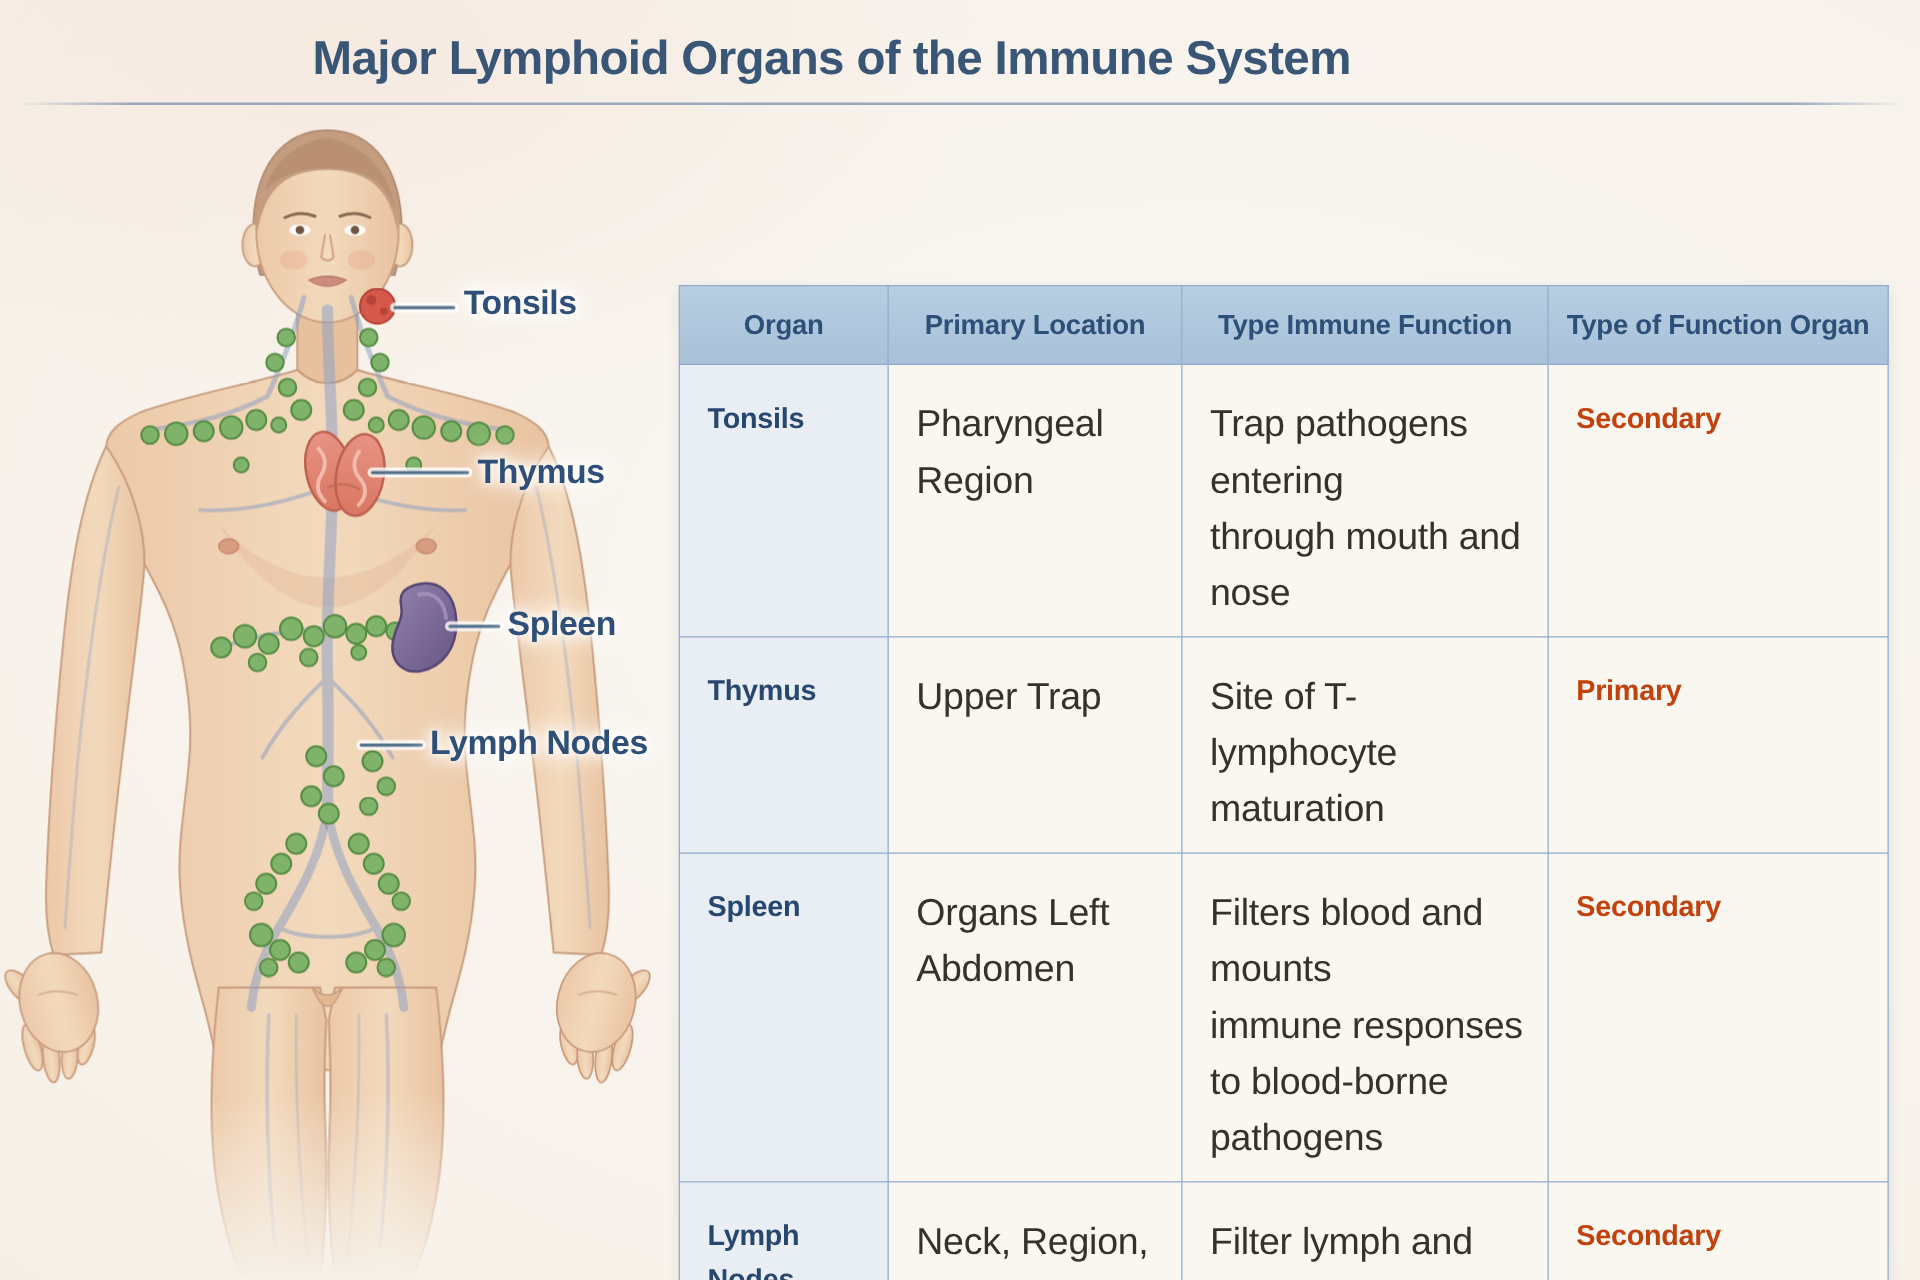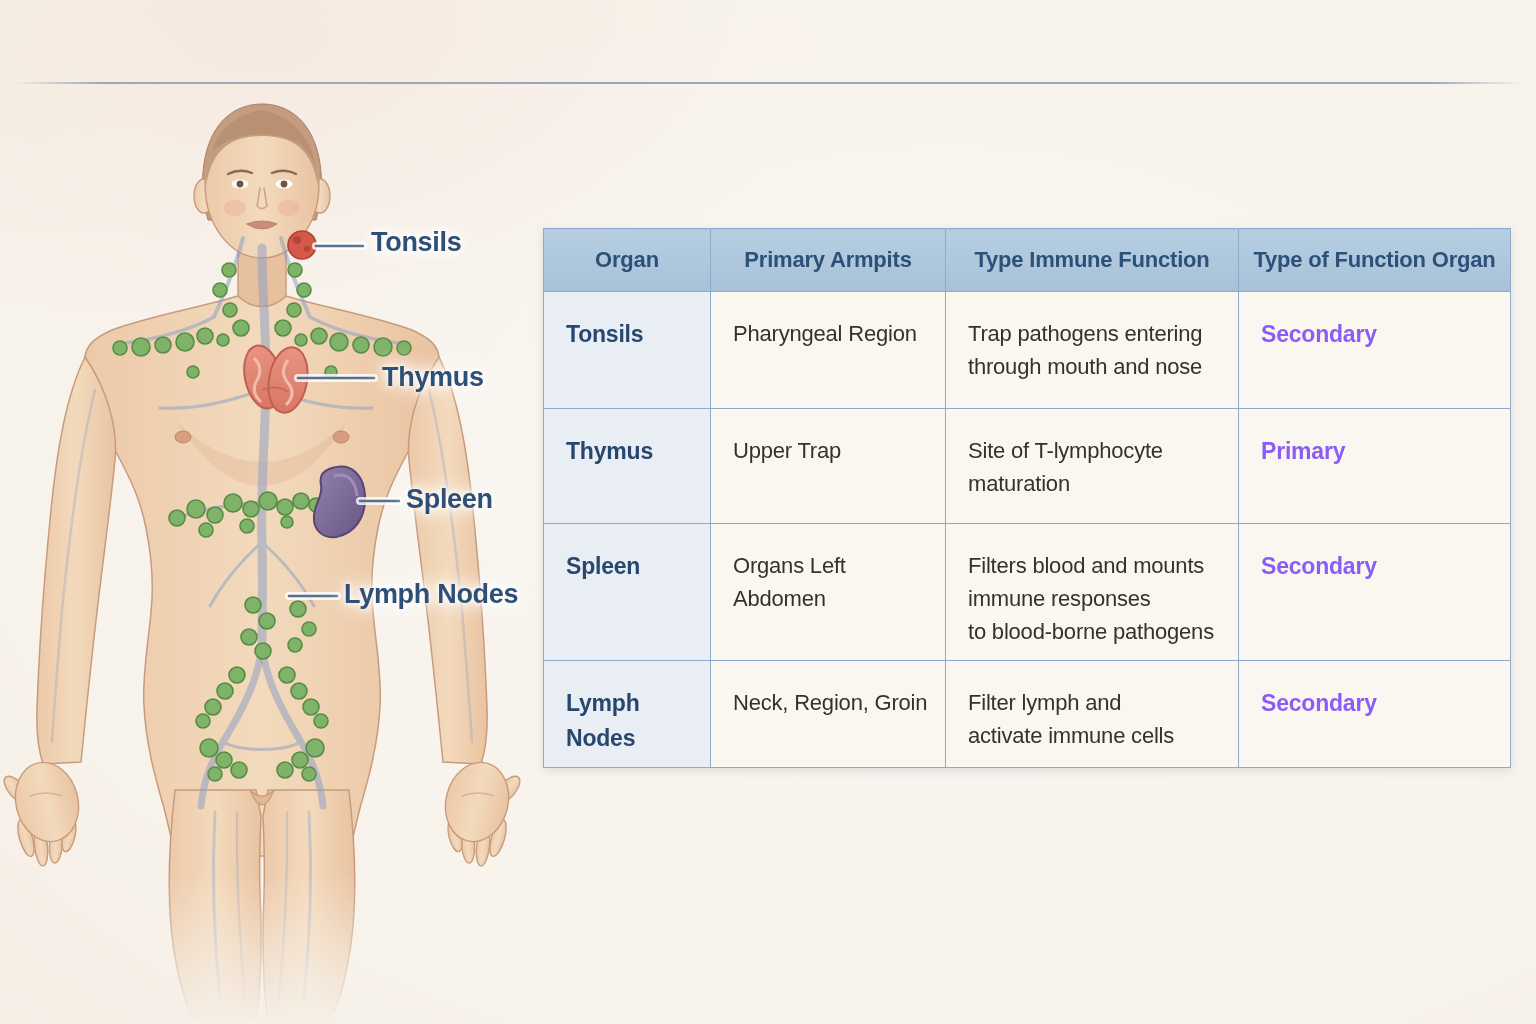--- a/index.html
+++ b/index.html
@@ -40,32 +40,33 @@
   .data-table th,.data-table td{border:1.6px solid #8faaca;}
   .data-table thead th{
     height:62px;
     background:linear-gradient(#b7cee2,#a7c1d8);
     color:#2d5078;font-size:22px;font-weight:bold;text-align:center;
     padding:0 6px;letter-spacing:-.2px;
   }
   .data-table td{
     vertical-align:top;
     padding:25px 14px 12px 22px;
-    font-size:22px;line-height:1.5;color:#35312c;letter-spacing:-.2px;
+    font-size:30px;line-height:1.5;color:#35312c;letter-spacing:-.2px;
   }
   .data-table td.cell-organ{background:#e9edf4;color:#27476f;font-weight:bold;font-size:23px;}
   .data-table td.cell-function{white-space:pre-line;}
-  .data-table td.cell-type{color:#8b5cf6;font-weight:600;font-size:23px;}
+  .data-table td.cell-type{color:#c2410c;font-weight:600;font-size:23px;}
   tr.row-1{height:117px;} tr.row-2{height:115px;} tr.row-3{height:133px;} tr.row-4{height:103px;}
 </style>
 </head>
 <body>
 
 <div class="page">
 
+  <h1 class="page-title">Major Lymphoid Organs of the Immune System</h1>
   <div class="title-rule"></div>
 
   <svg class="figure-svg" viewBox="0 0 540 934">
     <defs>
       <linearGradient id="skin" x1="0" y1="0" x2="1" y2="0">
         <stop offset="0" stop-color="#ecc9a9"></stop>
         <stop offset="0.5" stop-color="#f3dabd"></stop>
         <stop offset="1" stop-color="#e9c3a1"></stop>
       </linearGradient>
       <linearGradient id="spleenGrad" x1="0" y1="0" x2="1" y2="1">
@@ -299,21 +300,21 @@
   <table class="data-table">
     <colgroup>
       <col style="width:167px">
         <col style="width:235px">
         <col style="width:293px">
         <col style="width:272px">
     </colgroup>
     <thead>
       <tr>
         <th>Organ</th>
-        <th>Primary Armpits</th>
+        <th>Primary Location</th>
         <th>Type Immune Function</th>
         <th>Type of Function Organ</th>
       </tr>
     </thead>
     <tbody>
       <tr class="row-1">
         <td class="cell-organ">Tonsils</td>
         <td class="cell-location">Pharyngeal Region</td>
         <td class="cell-function">Trap pathogens entering
 through mouth and nose</td>

